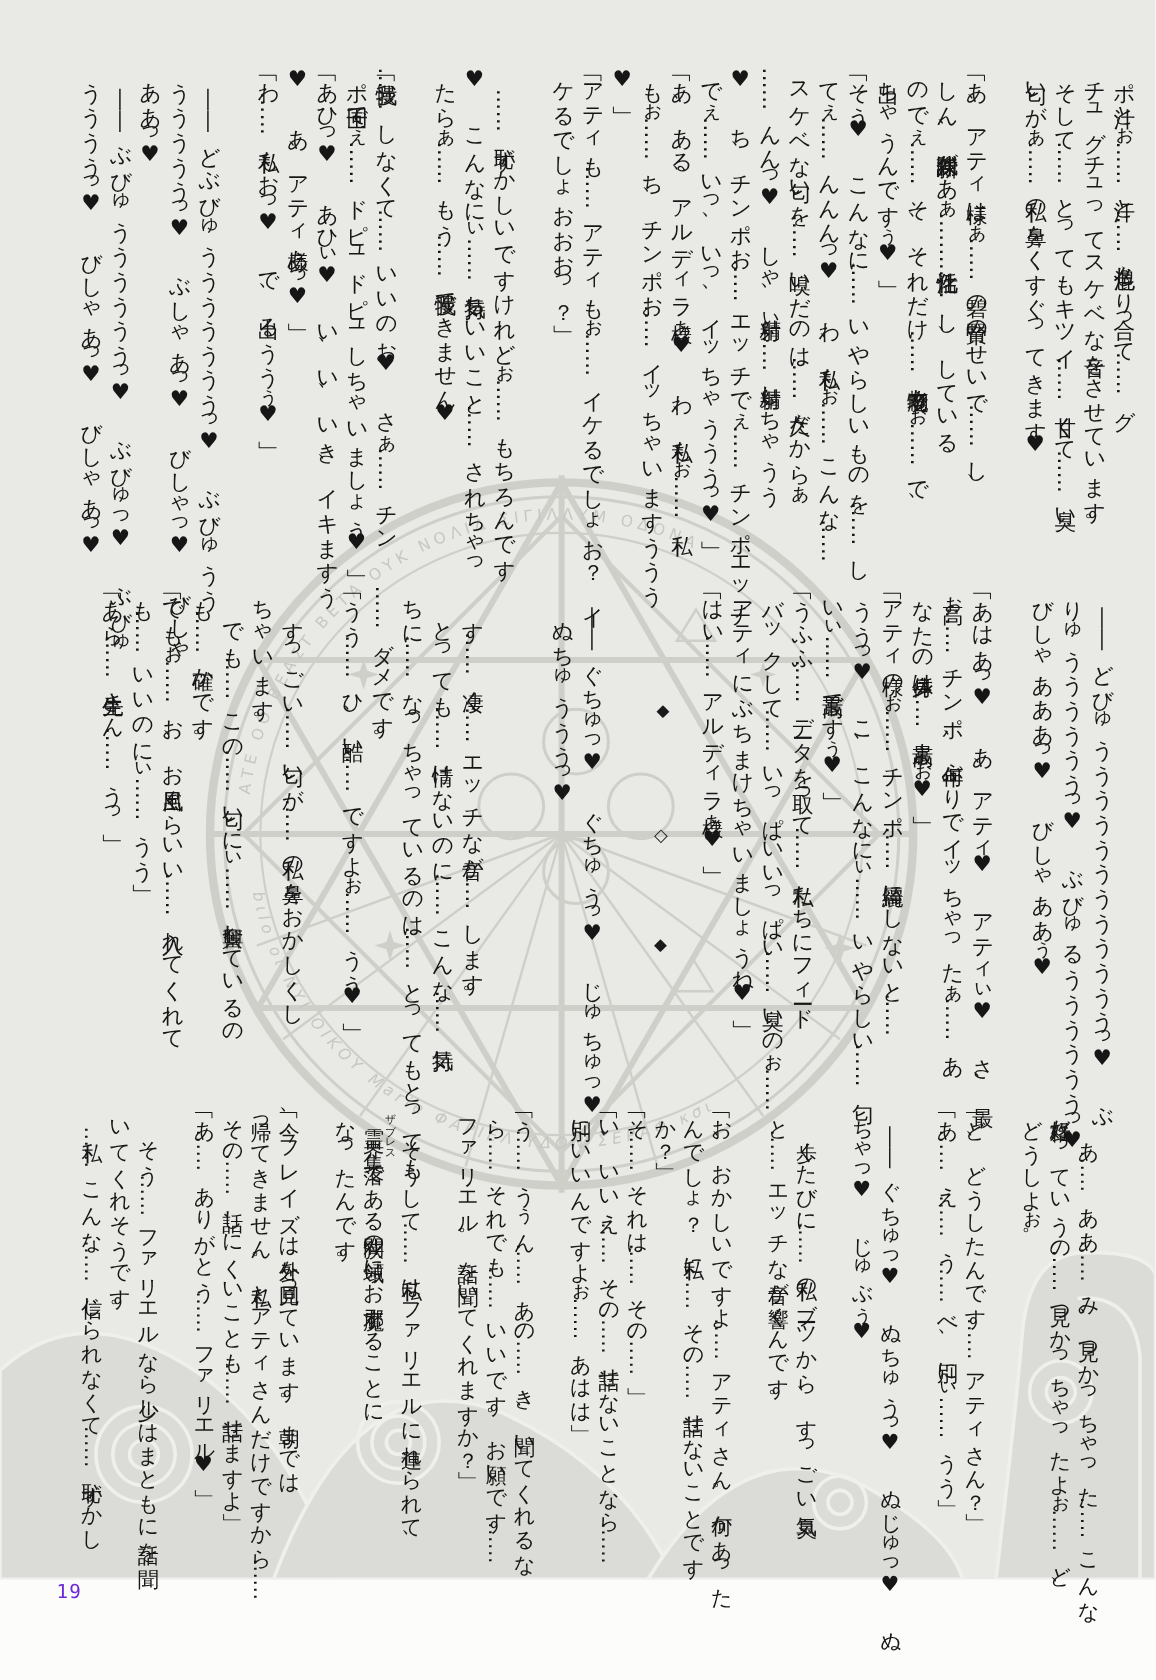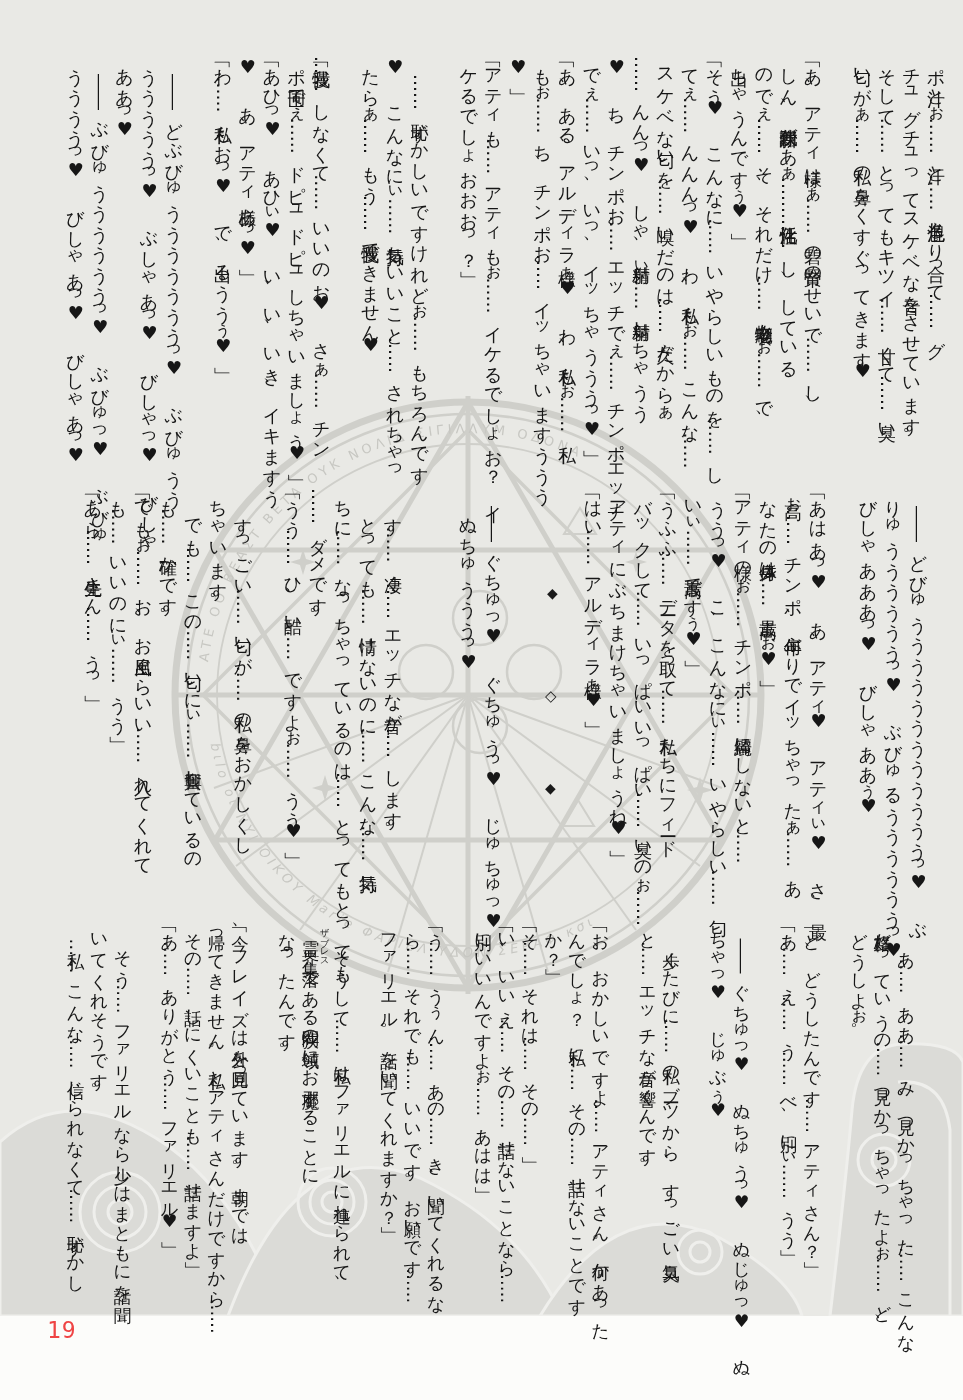--- a/index.html
+++ b/index.html
@@ -13,21 +13,21 @@
   .b-top p{height:414px;line-height:24.6px;font-size:18px;}
   .b-mid{right:32px;top:488px;}
   .b-mid p{height:424px;line-height:25px;font-size:18px;}
   .b-bot{right:46px;top:921px;}
   .b-bot p{height:394px;line-height:23.5px;font-size:17.5px;}
   ruby rt{font-size:9px;letter-spacing:0;}
   .dia{position:absolute;font-size:14px;color:#1a1a1a;line-height:1;}
   .d1{left:547px;top:586px;}
   .d2{left:545px;top:689px;font-size:15px;}
   .d3{left:545px;top:781px;}
-  .pageno{position:absolute;left:47px;top:1317px;font-size:23px;color:#ef4444;
+  .pageno{position:absolute;left:47px;top:1317px;font-size:16px;color:#6d28d9;
           font-family:"DejaVu Sans Mono","DejaVu Sans",monospace;letter-spacing:1px;}
 </style>
 </head>
 <body>
 
 <div class="page">
   <div class="scan">
 
     <svg class="wm" width="963" height="1316" viewBox="0 0 963 1316">
 

